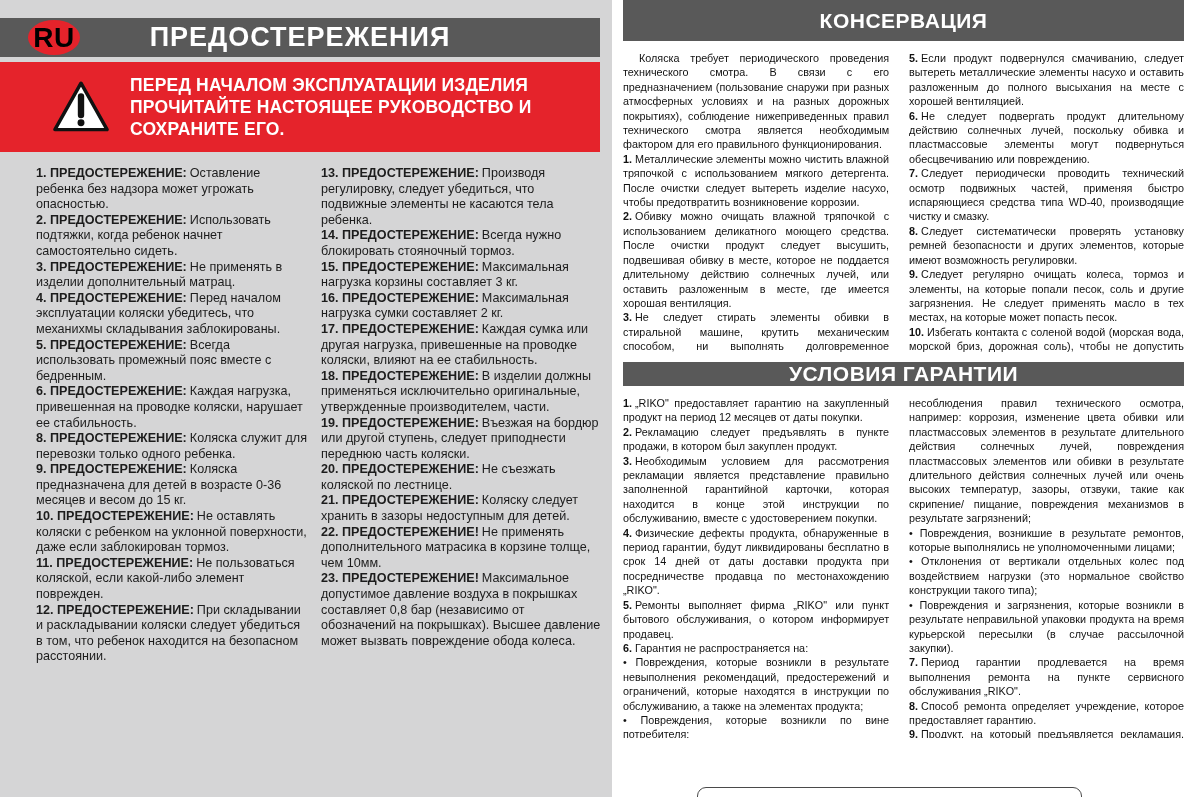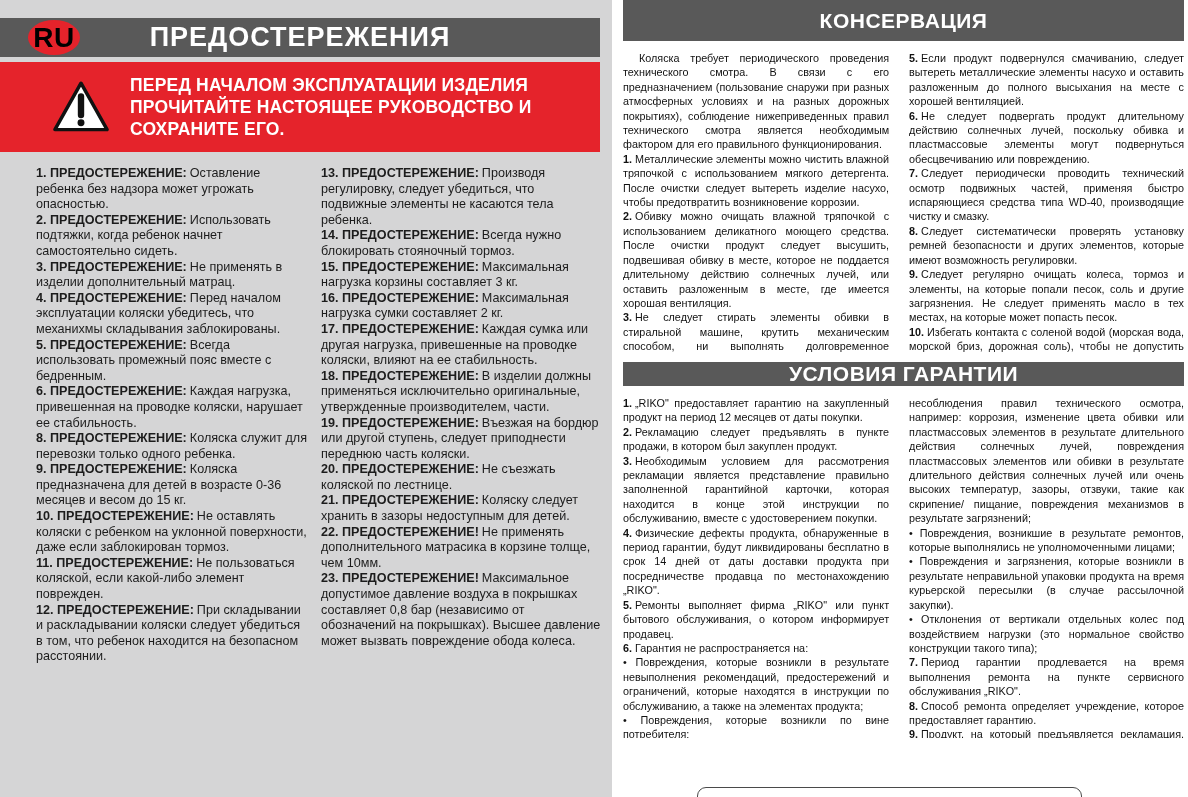--- a/index.html
+++ b/index.html
@@ -118,22 +118,22 @@
           <p class="para" data-name="warranty-item"><b data-name="item-number">3.</b><span data-name="item-text">Необходимым условием для рассмотрения рекламации является представление правильно заполненной гарантийной карточки, которая находится в конце этой инструкции по обслуживанию, вместе с удостоверением покупки.</span></p>
           <p class="para" data-name="warranty-item"><b data-name="item-number">4.</b><span data-name="item-text">Физические дефекты продукта, обнаруженные в период гарантии, будут ликвидированы бесплатно в срок 14 дней от даты доставки продукта при посредничестве продавца по местонахождению „RIKO".</span></p>
           <p class="para" data-name="warranty-item"><b data-name="item-number">5.</b><span data-name="item-text">Ремонты выполняет фирма „RIKO" или пункт бытового обслуживания, о котором информирует продавец.</span></p>
           <p class="para" data-name="warranty-item"><b data-name="item-number">6.</b><span data-name="item-text">Гарантия не распространяется на:</span></p>
           <p class="para" data-name="warranty-item"><span data-name="item-text">• Повреждения, которые возникли в результате невыполнения рекомендаций, предостережений и ограничений, которые находятся в инструкции по обслуживанию, а также на элементах продукта;</span></p>
           <p class="para" data-name="warranty-item"><span data-name="item-text">• Повреждения, которые возникли по вине потребителя;</span></p>
         </div>
       <div class="col" data-name="warranty-col-2">
           <p class="para" data-name="warranty-item"><span data-name="item-text">несоблюдения правил технического осмотра, например: коррозия, изменение цвета обивки или пластмассовых элементов в результате длительного действия солнечных лучей, повреждения пластмассовых элементов или обивки в результате длительного действия солнечных лучей или очень высоких температур, зазоры, отзвуки, такие как скрипение/ пищание, повреждения механизмов в результате загрязнений;</span></p>
           <p class="para" data-name="warranty-item"><span data-name="item-text">• Повреждения, возникшие в результате ремонтов, которые выполнялись не уполномоченными лицами;</span></p>
+          <p class="para" data-name="warranty-item"><span data-name="item-text">• Отклонения от вертикали отдельных колес под воздействием нагрузки (это нормальное свойство конструкции такого типа);</span></p>
           <p class="para" data-name="warranty-item"><span data-name="item-text">• Повреждения и загрязнения, которые возникли в результате неправильной упаковки продукта на время курьерской пересылки (в случае рассылочной закупки).</span></p>
-          <p class="para" data-name="warranty-item"><span data-name="item-text">• Отклонения от вертикали отдельных колес под воздействием нагрузки (это нормальное свойство конструкции такого типа);</span></p>
           <p class="para" data-name="warranty-item"><b data-name="item-number">7.</b><span data-name="item-text">Период гарантии продлевается на время выполнения ремонта на пункте сервисного обслуживания „RIKO".</span></p>
           <p class="para" data-name="warranty-item"><b data-name="item-number">8.</b><span data-name="item-text">Способ ремонта определяет учреждение, которое предоставляет гарантию.</span></p>
           <p class="para" data-name="warranty-item"><b data-name="item-number">9.</b><span data-name="item-text">Продукт, на который предъявляется рекламация, следует передавать в чистом состоянии.</span></p>
         </div>
     </div>
     <div class="stamp-box" data-name="stamp-box"></div>
   </div>
 
 </div>
 

